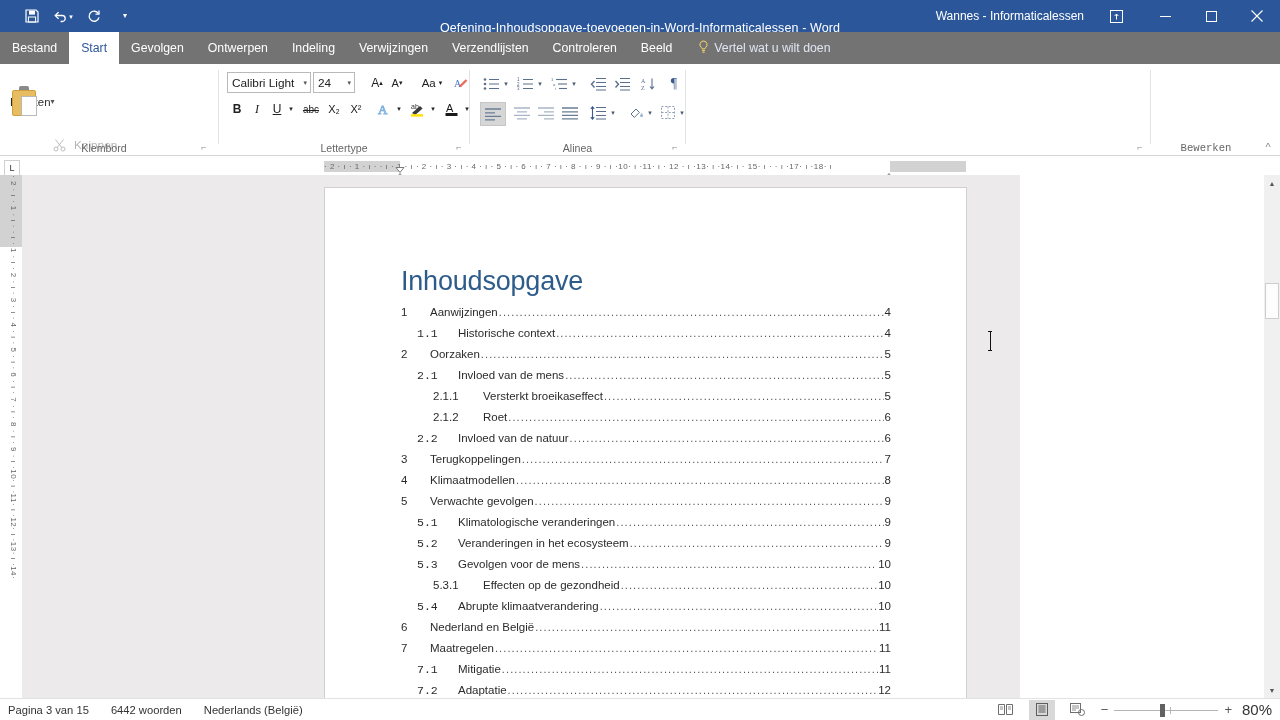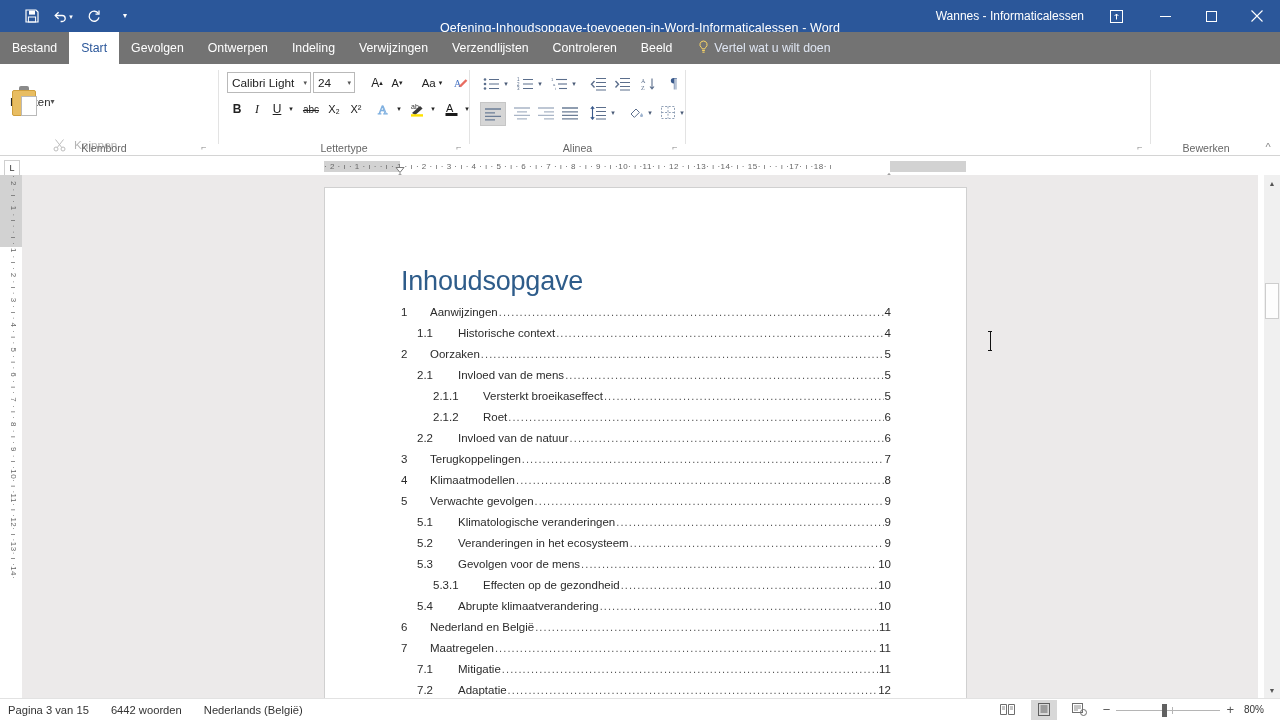--- a/index.html
+++ b/index.html
@@ -137,21 +137,21 @@
   }
   .vr-margin { position: absolute; left: 0; width: 22px; background: #d2d2d2; }
   .tabsel {
     position: absolute; left: 4px; top: 160px; width: 16px; height: 16px;
     border: 1px solid #cfcfcf; background: #fff; display: flex; align-items: center;
     justify-content: center; font-size: 9px; color: #333;
   }
 
   
   .docarea {
-    position: absolute; top: 175px; left: 22px; width: 1236px; height: 523px;
+    position: absolute; top: 175px; left: 22px; width: 998px; height: 523px;
     background: #eceaea;
   }
   .page {
     position: absolute; left: 303px; top: 13px; width: 641px; height: 600px;
     background: #fff; box-shadow: 0 0 0 1px #d0d0d0;
   }
   .doc-title {
     position: absolute; left: 76px; top: 78px;
     font-size: 27px; color: #2e5c8a; font-weight: 300; letter-spacing: -.2px;
     font-family: "Liberation Sans", sans-serif;
@@ -163,21 +163,21 @@
   }
   .toc-num { flex: 0 0 auto; }
   .toc-label { flex: 0 0 auto; }
   .toc-dots {
     flex: 1 1 auto; overflow: hidden; margin: 0 1px;
     font-size: 11px; color: #555; letter-spacing: 1.1px; line-height: 1;
   }
   .toc-page { flex: 0 0 auto; text-align: right; }
   .lvl1 .toc-num { width: 29px; }
   .lvl2 { padding-left: 16px; }
-  .lvl2 .toc-num { width: 41px; }
+  .lvl2 .toc-num { width: 41px; font-family: Liberation Mono, monospace; }
   .lvl3 { padding-left: 32px; }
   .lvl3 .toc-num { width: 50px; }
 
   .caret-ibeam {
     position: absolute; left: 988px; top: 331px; width: 4px; height: 20px;
   }
   .caret-ibeam:before, .caret-ibeam:after {
     content: ""; position: absolute; left: 0; width: 4px; height: 1px; background: #111;
   }
   .caret-ibeam:before { top: 0; }
@@ -203,21 +203,21 @@
   .sb-left { position: absolute; left: 8px; display: flex; align-items: center; gap: 22px; }
   .sb-right { position: absolute; right: 8px; display: flex; align-items: center; gap: 10px; }
   .viewbtn { width: 26px; height: 20px; display: flex; align-items: center; justify-content: center;
              color: #555; font-size: 11px; }
   .viewbtn.sel { background: #d8d8d8; }
   .zoomslider { display: flex; align-items: center; gap: 6px; }
   .zs-track { position: relative; width: 104px; height: 12px; }
   .zs-line { position: absolute; left: 0; top: 6px; width: 104px; height: 1px; background: #b5b5b5; }
   .zs-mid { position: absolute; left: 56px; top: 3px; width: 1px; height: 7px; background: #b5b5b5; }
   .zs-thumb { position: absolute; left: 46px; top: 0; width: 5px; height: 13px; background: #616161; }
-  .zs-pct { font-size: 10px; color: #333; min-width: 28px; }
+  .zs-pct { font-size: 15px; color: #333; min-width: 28px; }
 </style>
 </head>
 <body>
 
 <div id="app">
 
   <div class="titlebar">
     <div class="qat">
       <div class="qat-btn">
         <svg width="14" height="14" viewBox="0 0 14 14">
@@ -524,21 +524,21 @@
     <div class="grp-sep" style="left:685px"></div>
 
     <div class="grp" style="left:686px; width:464px;">
 
       <div class="dlg-launcher" style="right:4px;">⌐</div>
     </div>
     <div class="grp-sep" style="left:1150px"></div>
 
     <div class="grp" style="left:1151px; width:129px;">
 
-      <div class="grp-label" style="left:0;width:110px;">Bewerken</div>
+      <div class="grp-label" style="left:0;width:110px;font-family:Liberation Mono, monospace;">Bewerken</div>
       <div class="dlg-launcher" style="right:6px; font-size:11px">^</div>
     </div>
   </div>
 
   <div class="hruler">
     <div class="hruler-track">
       <div class="hr-margin" style="left:0; width:76px;"></div>
       <div class="hr-margin" style="right:0; width:76px;"></div>
     </div>
     <div class="hr-ticks">· 2 · ı · 1 · ı ·  · ı · 1 · ı · 2 · ı · 3 · ı · 4 · ı · 5 · ı · 6 · ı · 7 · ı · 8 · ı · 9 · ı ·10· ı ·11· ı · 12 · ı ·13· ı ·14· ı · 15· ı ·  · ı ·17· ı ·18· ı</div>

